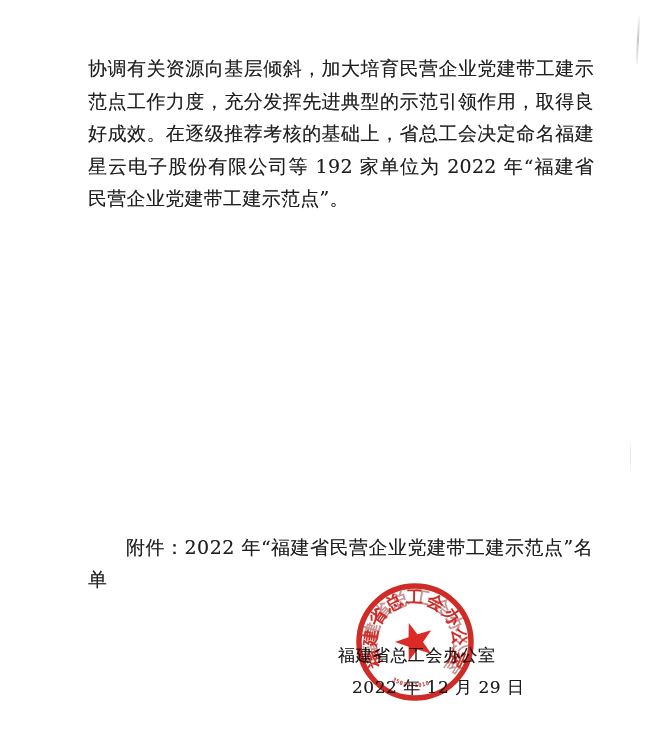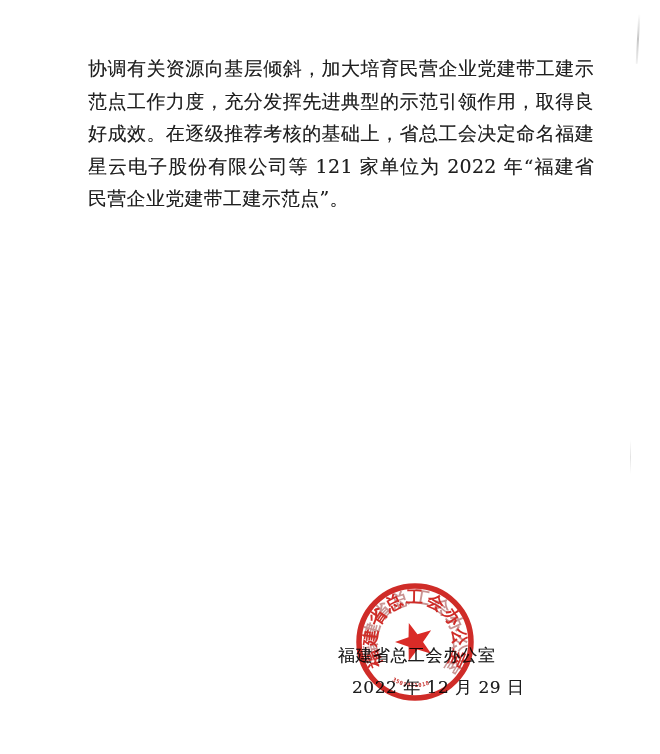--- a/index.html
+++ b/index.html
@@ -78,23 +78,24 @@
 </style>
 </head>
 <body>
 
 <div class="page">
 
   <div class="artifact"></div>
   <div class="artifact2"></div>
 
   <div class="body-text">
-    <p class="para">协调有关资源向基层倾斜，加大培育民营企业党建带工建示范点工作力度，充分发挥先进典型的示范引领作用，取得良好成效。在逐级推荐考核的基础上，省总工会决定命名福建星云电子股份有限公司等 121 家单位为 2022 年“福建省民营企业党建带工建示范点”。</p>
+    <p class="para">协调有关资源向基层倾斜，加大培育民营企业党建带工建示范点工作力度，充分发挥先进典型的示范引领作用，取得良好成效。在逐级推荐考核的基础上，省总工会决定命名福建星云电子股份有限公司等 192 家单位为 2022 年“福建省民营企业党建带工建示范点”。</p>
   </div>
 
+  <div class="attachment">附件：2022 年“福建省民营企业党建带工建示范点”名单</div>
 
   <div class="sig-org">福建省总工会办公室</div>
 
   <div class="sig-date">2022 年 12 月 29 日</div>
 
   <svg class="seal" viewBox="0 0 126 126" xmlns="http://www.w3.org/2000/svg">
     <defs>
       <path id="sealTextArc" d="M 32.3 87 A 39 39 0 1 1 93.7 87" fill="none"></path>
       <path id="sealTextArcGhost" d="M 32.3 87 A 39 39 0 1 1 93.7 87" fill="none"></path>
       <path id="sealCodeArc" d="M 39.2 101.2 A 45 45 0 0 0 86.8 101.2" fill="none"></path>

